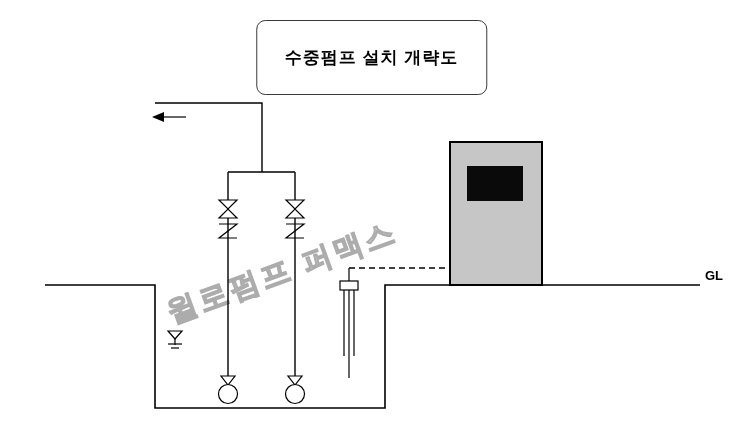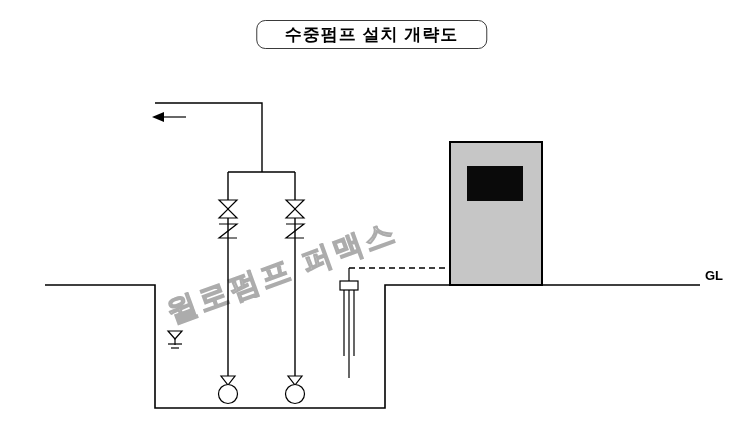--- a/index.html
+++ b/index.html
@@ -9,21 +9,21 @@
     background:#ffffff;
     font-family:"Liberation Sans", sans-serif;
     overflow:hidden;
   }
   .title-box{
     position:absolute;
     top:20px;left:50%;
     transform:translateX(-50%);
     border:1.6px solid #3a3a3a;
     border-radius:9px;
-    padding:2px 28px;
+    padding:25px 28px;
     background:#ffffff;
     z-index:3;
   }
   .title-box .title-text{
     font-size:17px;
     font-weight:bold;
     color:#000000;
     letter-spacing:1px;
     white-space:nowrap;
   }

